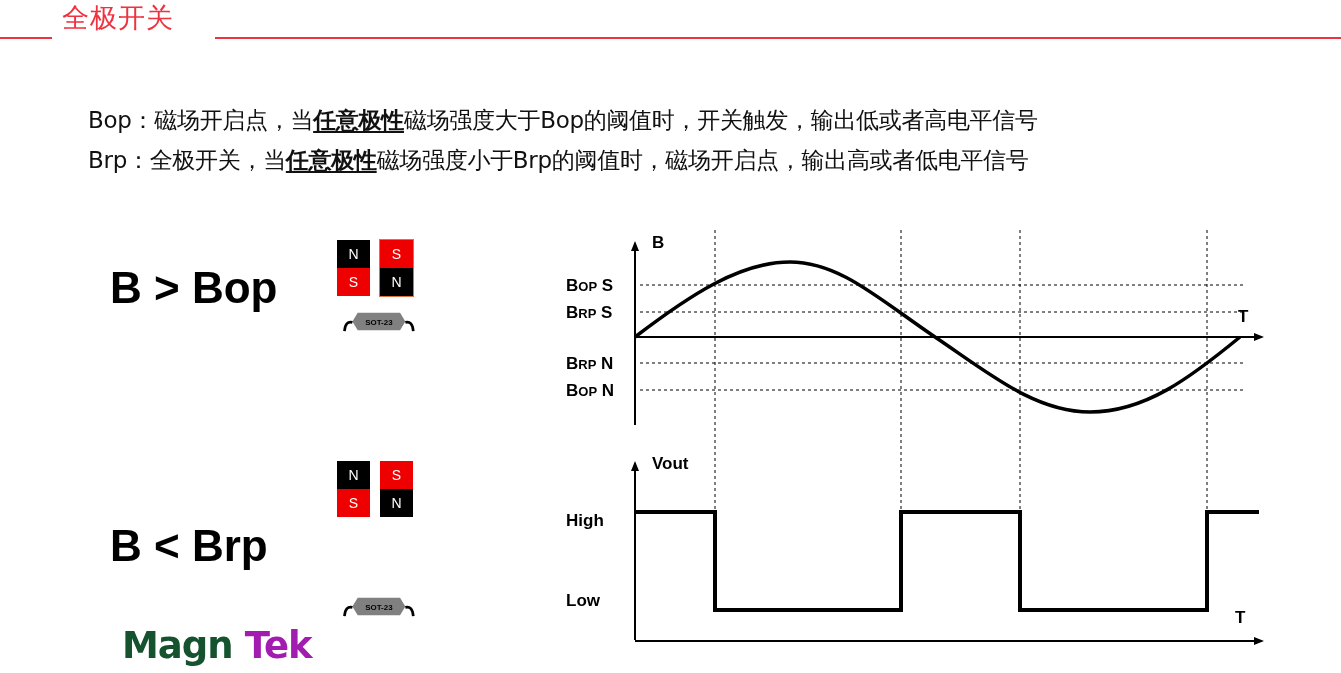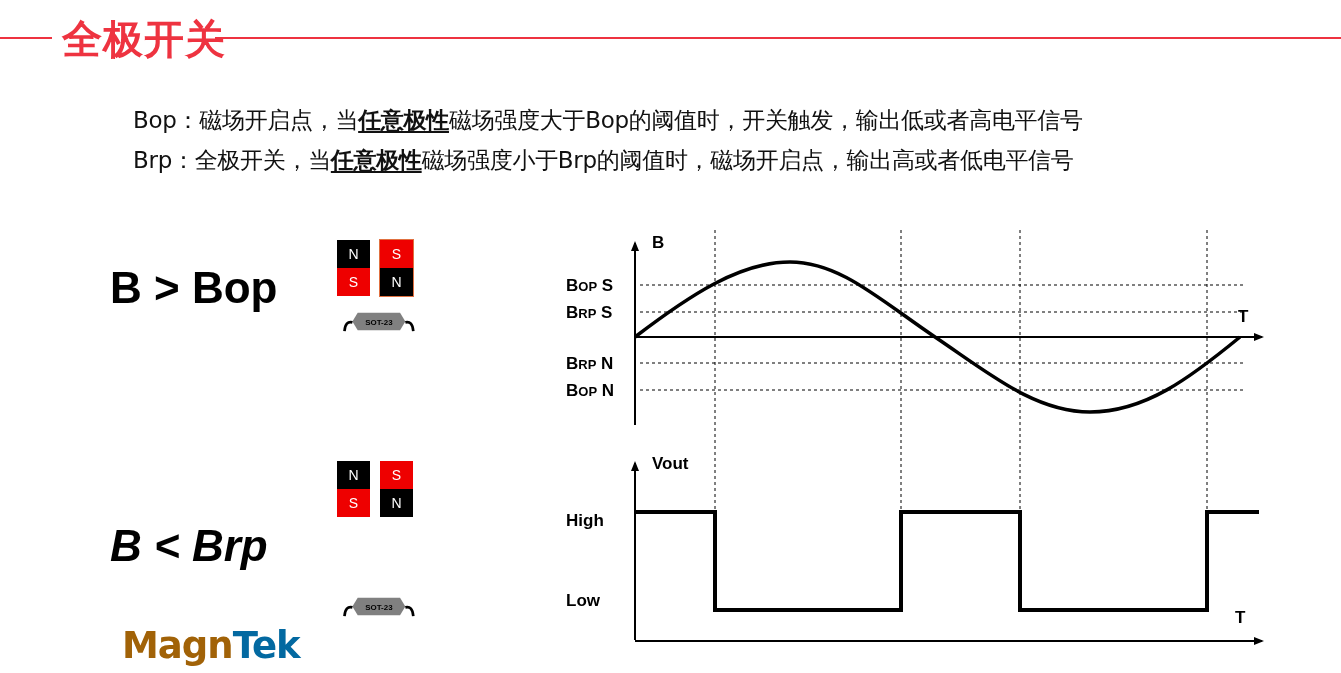--- a/index.html
+++ b/index.html
@@ -1,54 +1,54 @@
 <!DOCTYPE html>
 <html><head>
 <meta charset="utf-8">
 <style>
   html, body { margin: 0; padding: 0; background: #ffffff; }
   body { width: 1341px; height: 673px; position: relative; overflow: hidden;
          font-family: "Liberation Sans", "DejaVu Sans", sans-serif; color: #111; }
   .abs { position: absolute; }
   .title-line { position: absolute; height: 2px; background: #ee3340; }
-  .page-title { position: absolute; left: 62px; top: 12px; font-size: 40px; font-weight: bold;
+  .page-title { position: absolute; left: 62px; top: 0; font-size: 27px; font-weight: normal;
                 color: #ee3340; letter-spacing: 1px; font-family: "DejaVu Sans", sans-serif; }
   .desc { position: absolute; left: 88px; font-size: 23px; color: #111;
-          font-family: "DejaVu Sans", sans-serif; white-space: nowrap; letter-spacing: -0.3px; margin-left: 45px; }
+          font-family: "DejaVu Sans", sans-serif; white-space: nowrap; letter-spacing: -0.3px; }
   .desc b { font-weight: bold; text-decoration: underline; text-decoration-thickness: 2px; text-underline-offset: 3px; }
   .cond { position: absolute; left: 110px; font-size: 44px; font-weight: bold; color: #000;
           font-family: "Liberation Sans", sans-serif; text-align: right; }
   .magnet { position: absolute; width: 33px; height: 56px; }
   .magnet .half { width: 33px; height: 28px; display: flex; align-items: center; justify-content: center;
                   color: #fff; font-size: 14px; font-family: "Liberation Sans", sans-serif; }
   .black { background: #000; }
   .red { background: #ee0000; }
   .sot { position: absolute; width: 90px; height: 30px; }
   .logo { position: absolute; left: 122px; top: 624px; font-size: 37px; font-weight: bold;
           font-family: "DejaVu Sans", sans-serif; letter-spacing: -1px; }
-  .logo .m { color: #a16207; }
-  .logo .t { color: #0369a1; }
+  .logo .m { color: #14532d; }
+  .logo .t { color: #a21caf; margin-left: 12px; }
   svg text { font-family: "Liberation Sans", sans-serif; font-weight: bold; }
 </style>
 </head>
 <body>
 
 <div class="title-line" style="left:0; top:37px; width:52px;"></div>
 <div class="page-title">全极开关</div>
 <div class="title-line" style="left:215px; top:37px; width:1126px;"></div>
 
 <div class="desc" style="top:105px;">
   <span>Bop：磁场开启点，当</span><b>任意极性</b><span>磁场强度大于Bop的阈值时，开关触发，输出低或者高电平信号</span>
 </div>
 <div class="desc" style="top:145px;">
   <span>Brp：全极开关，当</span><b>任意极性</b><span>磁场强度小于Brp的阈值时，磁场开启点，输出高或者低电平信号</span>
 </div>
 
 <div class="cond" style="top:263px;">B &gt; Bop</div>
-<div class="cond" style="top:521px;font-style:italic;">B &lt; Brp</div>
+<div class="cond" style="top:521px;">B &lt; Brp</div>
 
 <div class="magnet" style="left:337px; top:240px;">
   <div class="half black">N</div>
   <div class="half red">S</div>
 </div>
 <div class="magnet" style="left:380px; top:240px; outline:1px solid #e07040;">
   <div class="half red">S</div>
   <div class="half black">N</div>
 </div>
 

